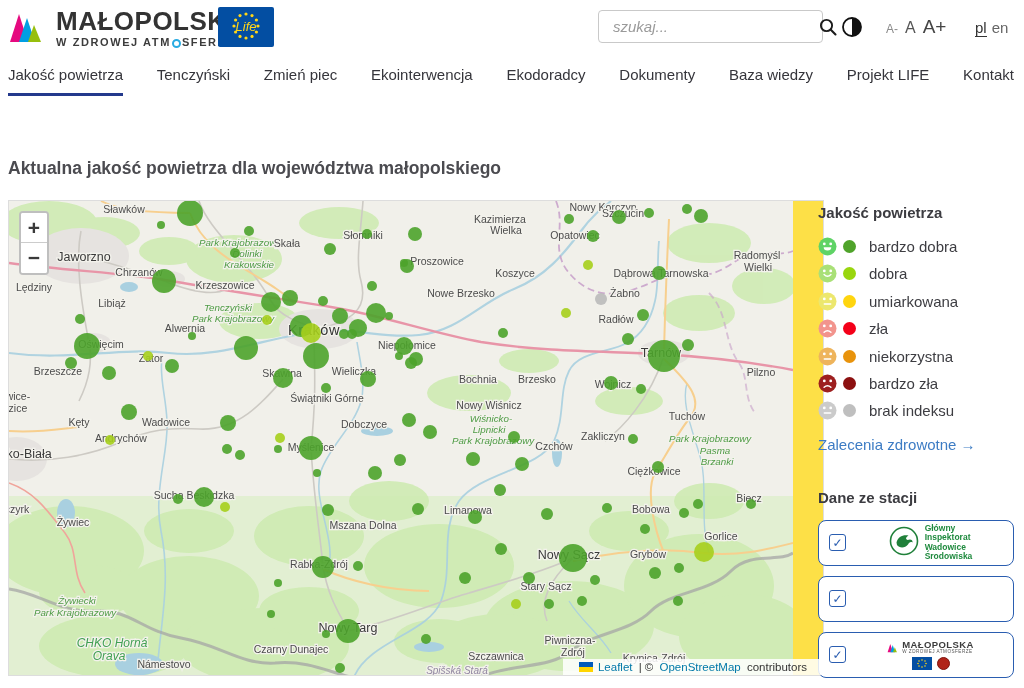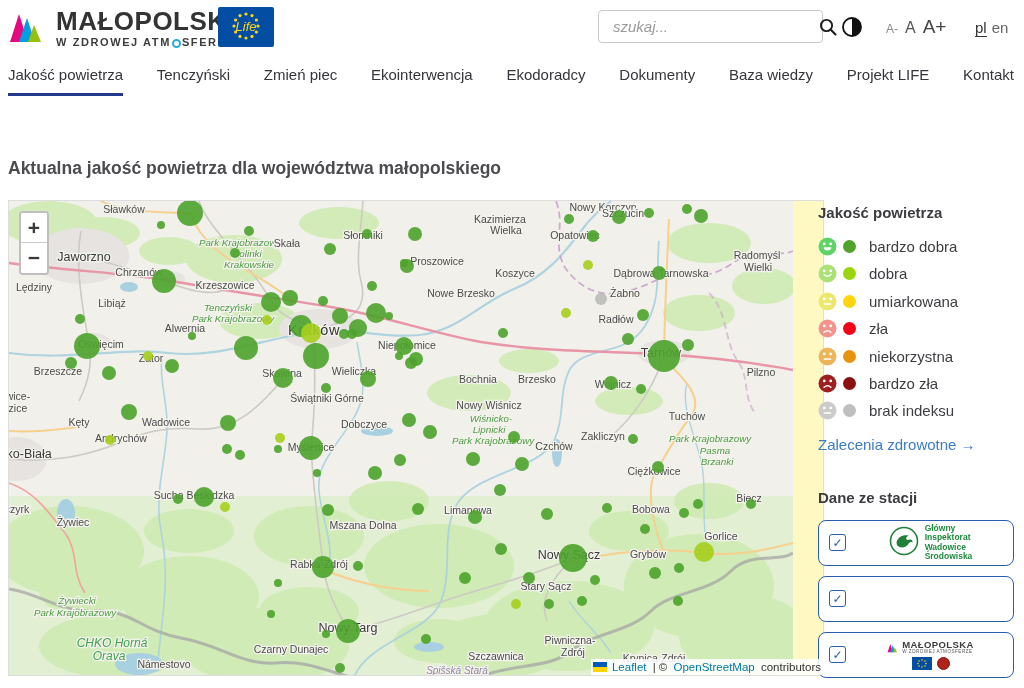--- a/index.html
+++ b/index.html
@@ -26,25 +26,25 @@
   .lang{color:#666;cursor:pointer;}
 
   
   nav{position:absolute;left:8px;right:10px;top:66px;display:flex;justify-content:space-between;}
   .nav-item{font-size:15px;color:#35353b;padding-bottom:10px;cursor:pointer;white-space:nowrap;}
   .nav-item.active{border-bottom:3px solid #23398c;}
 
   h1{position:absolute;left:8px;top:158px;margin:0;font-size:17.5px;font-weight:bold;color:#4b4b50;}
 
   
-  .map{position:absolute;left:8px;top:200px;width:816px;height:476px;background:#fef9c3;overflow:hidden;border:1px solid #ddd;}
+  .map{position:absolute;left:8px;top:200px;width:816px;height:476px;background:#fde047;overflow:hidden;border:1px solid #ddd;}
   .zoom-ctl{position:absolute;left:10px;top:10px;width:30px;border:2px solid rgba(0,0,0,.25);border-radius:4px;overflow:hidden;background:#fff;z-index:5;}
   .zoom-ctl button{display:block;width:100%;height:30px;border:none;background:#fff;font-size:21px;font-weight:bold;color:#3a3a3a;cursor:pointer;padding:0;line-height:28px;}
   .zoom-ctl button:first-child{border-bottom:1px solid #ccc;}
-  .attrib{position:absolute;right:0;bottom:0;background:rgba(255,255,255,.85);font-size:11.5px;color:#333;padding:2px 2px;z-index:5;display:flex;align-items:center;gap:3px;white-space:pre;}
+  .attrib{position:absolute;right:0;bottom:0;background:rgba(255,255,255,.85);font-size:11.5px;color:#333;padding:2px 16px;z-index:5;display:flex;align-items:center;gap:3px;white-space:pre;}
   .attrib a{color:#0078A8;text-decoration:none;cursor:pointer;}
   .ua-flag{display:inline-block;width:14px;height:10px;background:linear-gradient(#005bbb 50%,#ffd500 50%);margin-right:2px;}
   #map-svg text{text-anchor:middle;paint-order:stroke;stroke:#f3f2ec;stroke-width:2.6px;}
   #map-svg .ml-t{font-size:10.5px;fill:#4c4c4c;}
   #map-svg .ml-c{font-size:12.5px;fill:#3a3a3a;}
   #map-svg .ml-C{font-size:14.5px;fill:#333;letter-spacing:.6px;}
   #map-svg .ml-p{font-size:9.8px;fill:#4e9b45;font-style:italic;}
   #map-svg .ml-P{font-size:12px;fill:#41a053;font-style:italic;}
   #map-svg .ml-f{font-size:10px;fill:#9187a0;font-style:italic;}
 

